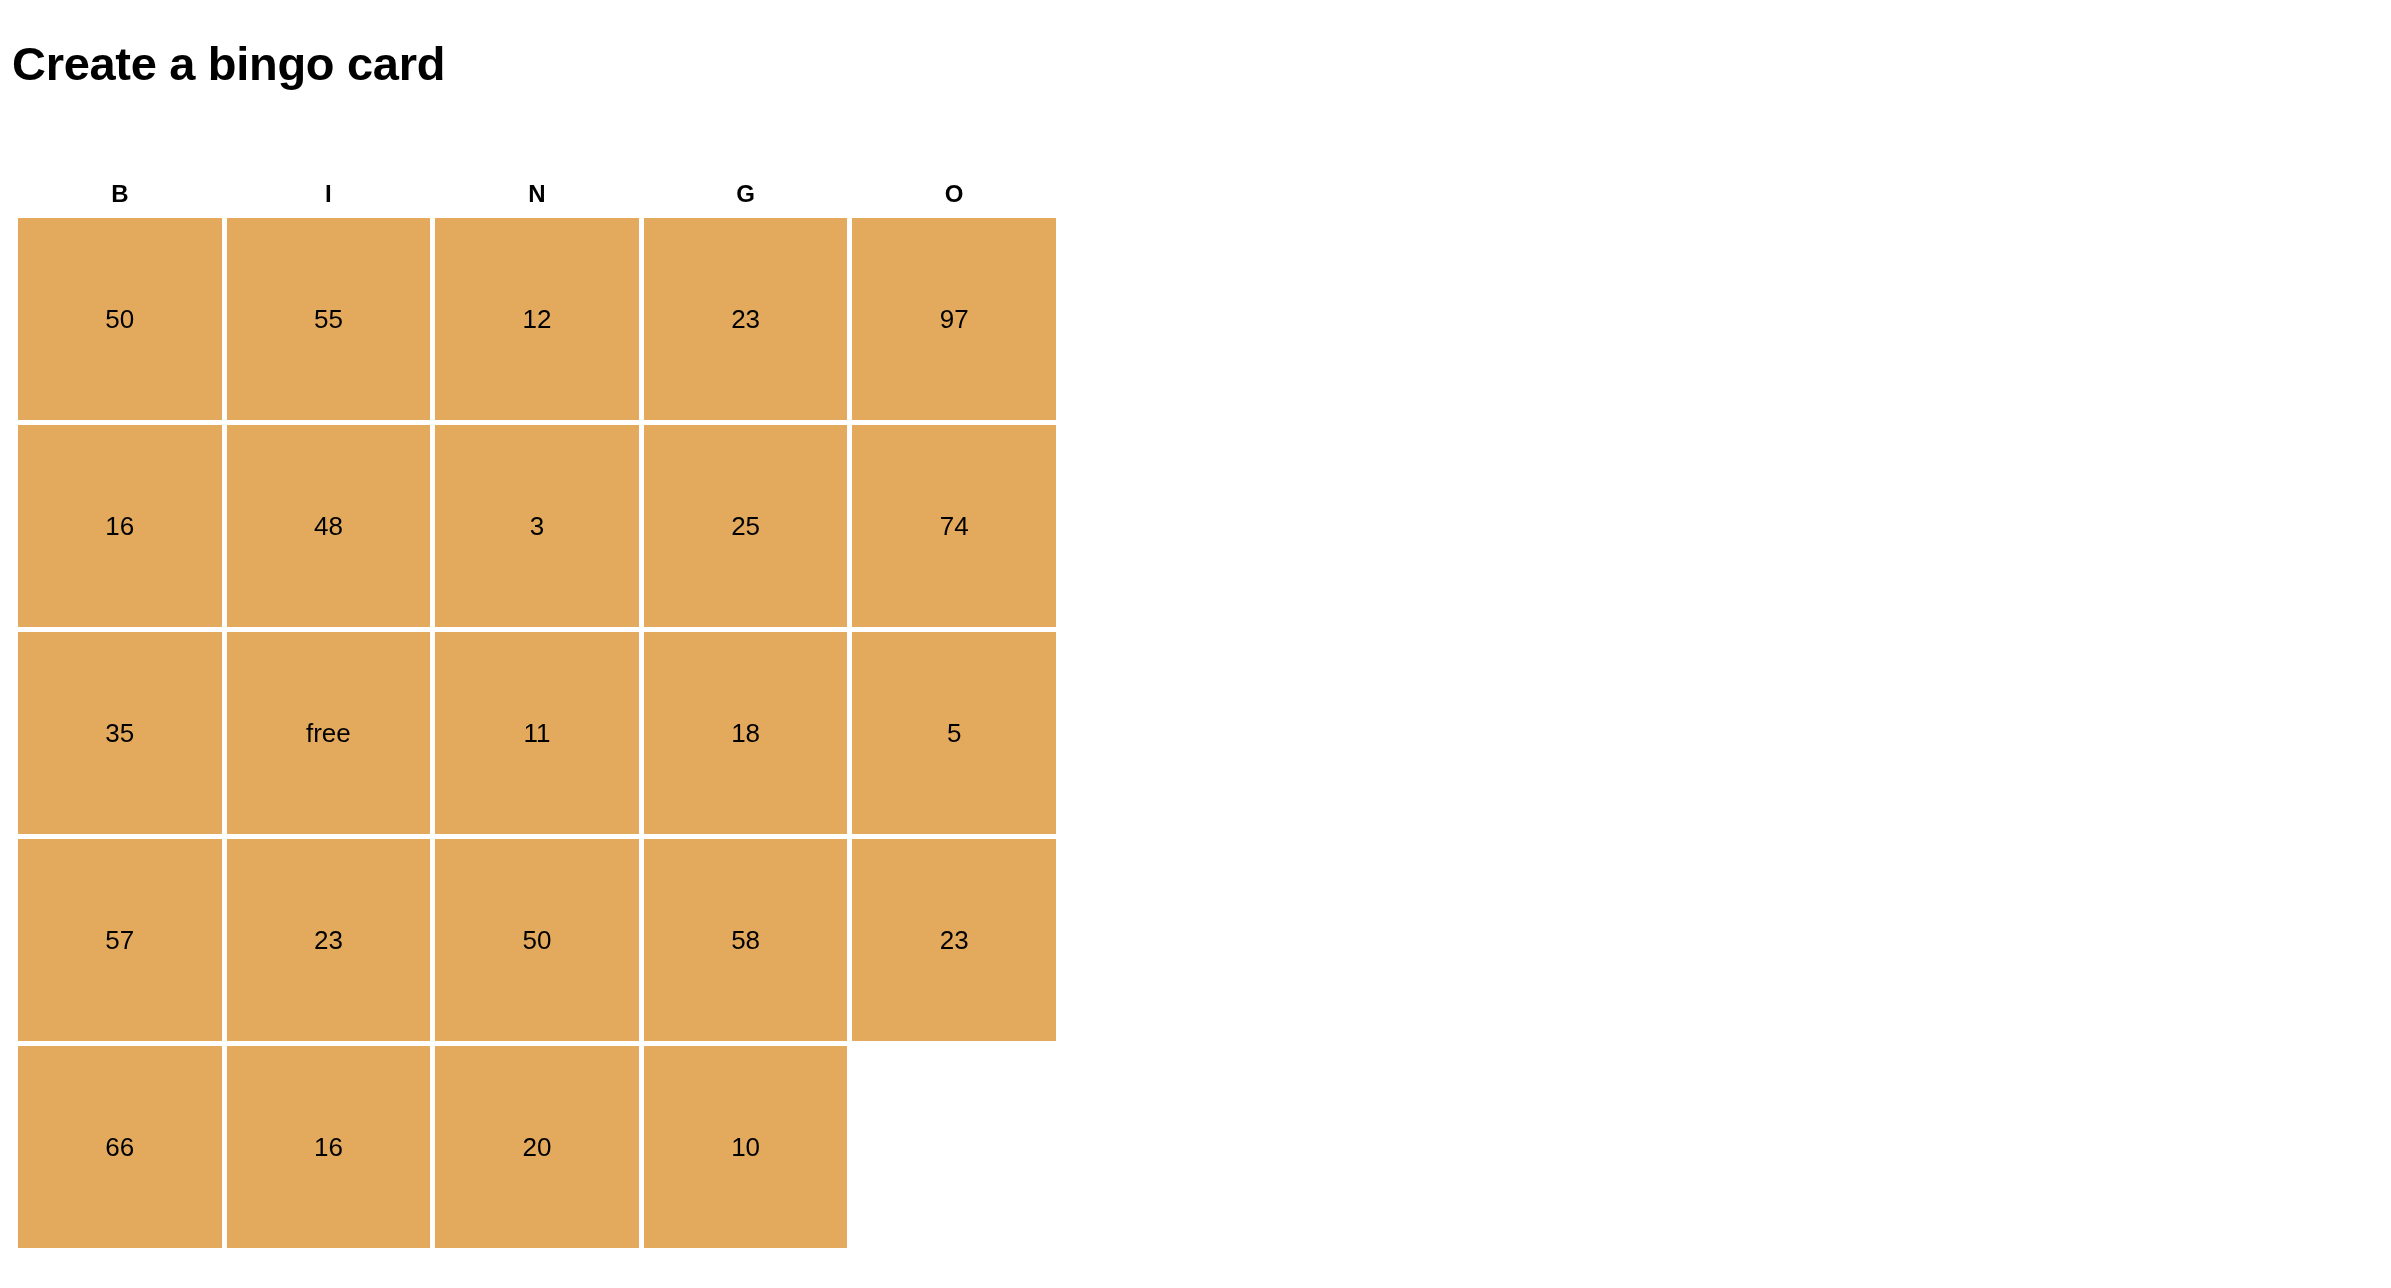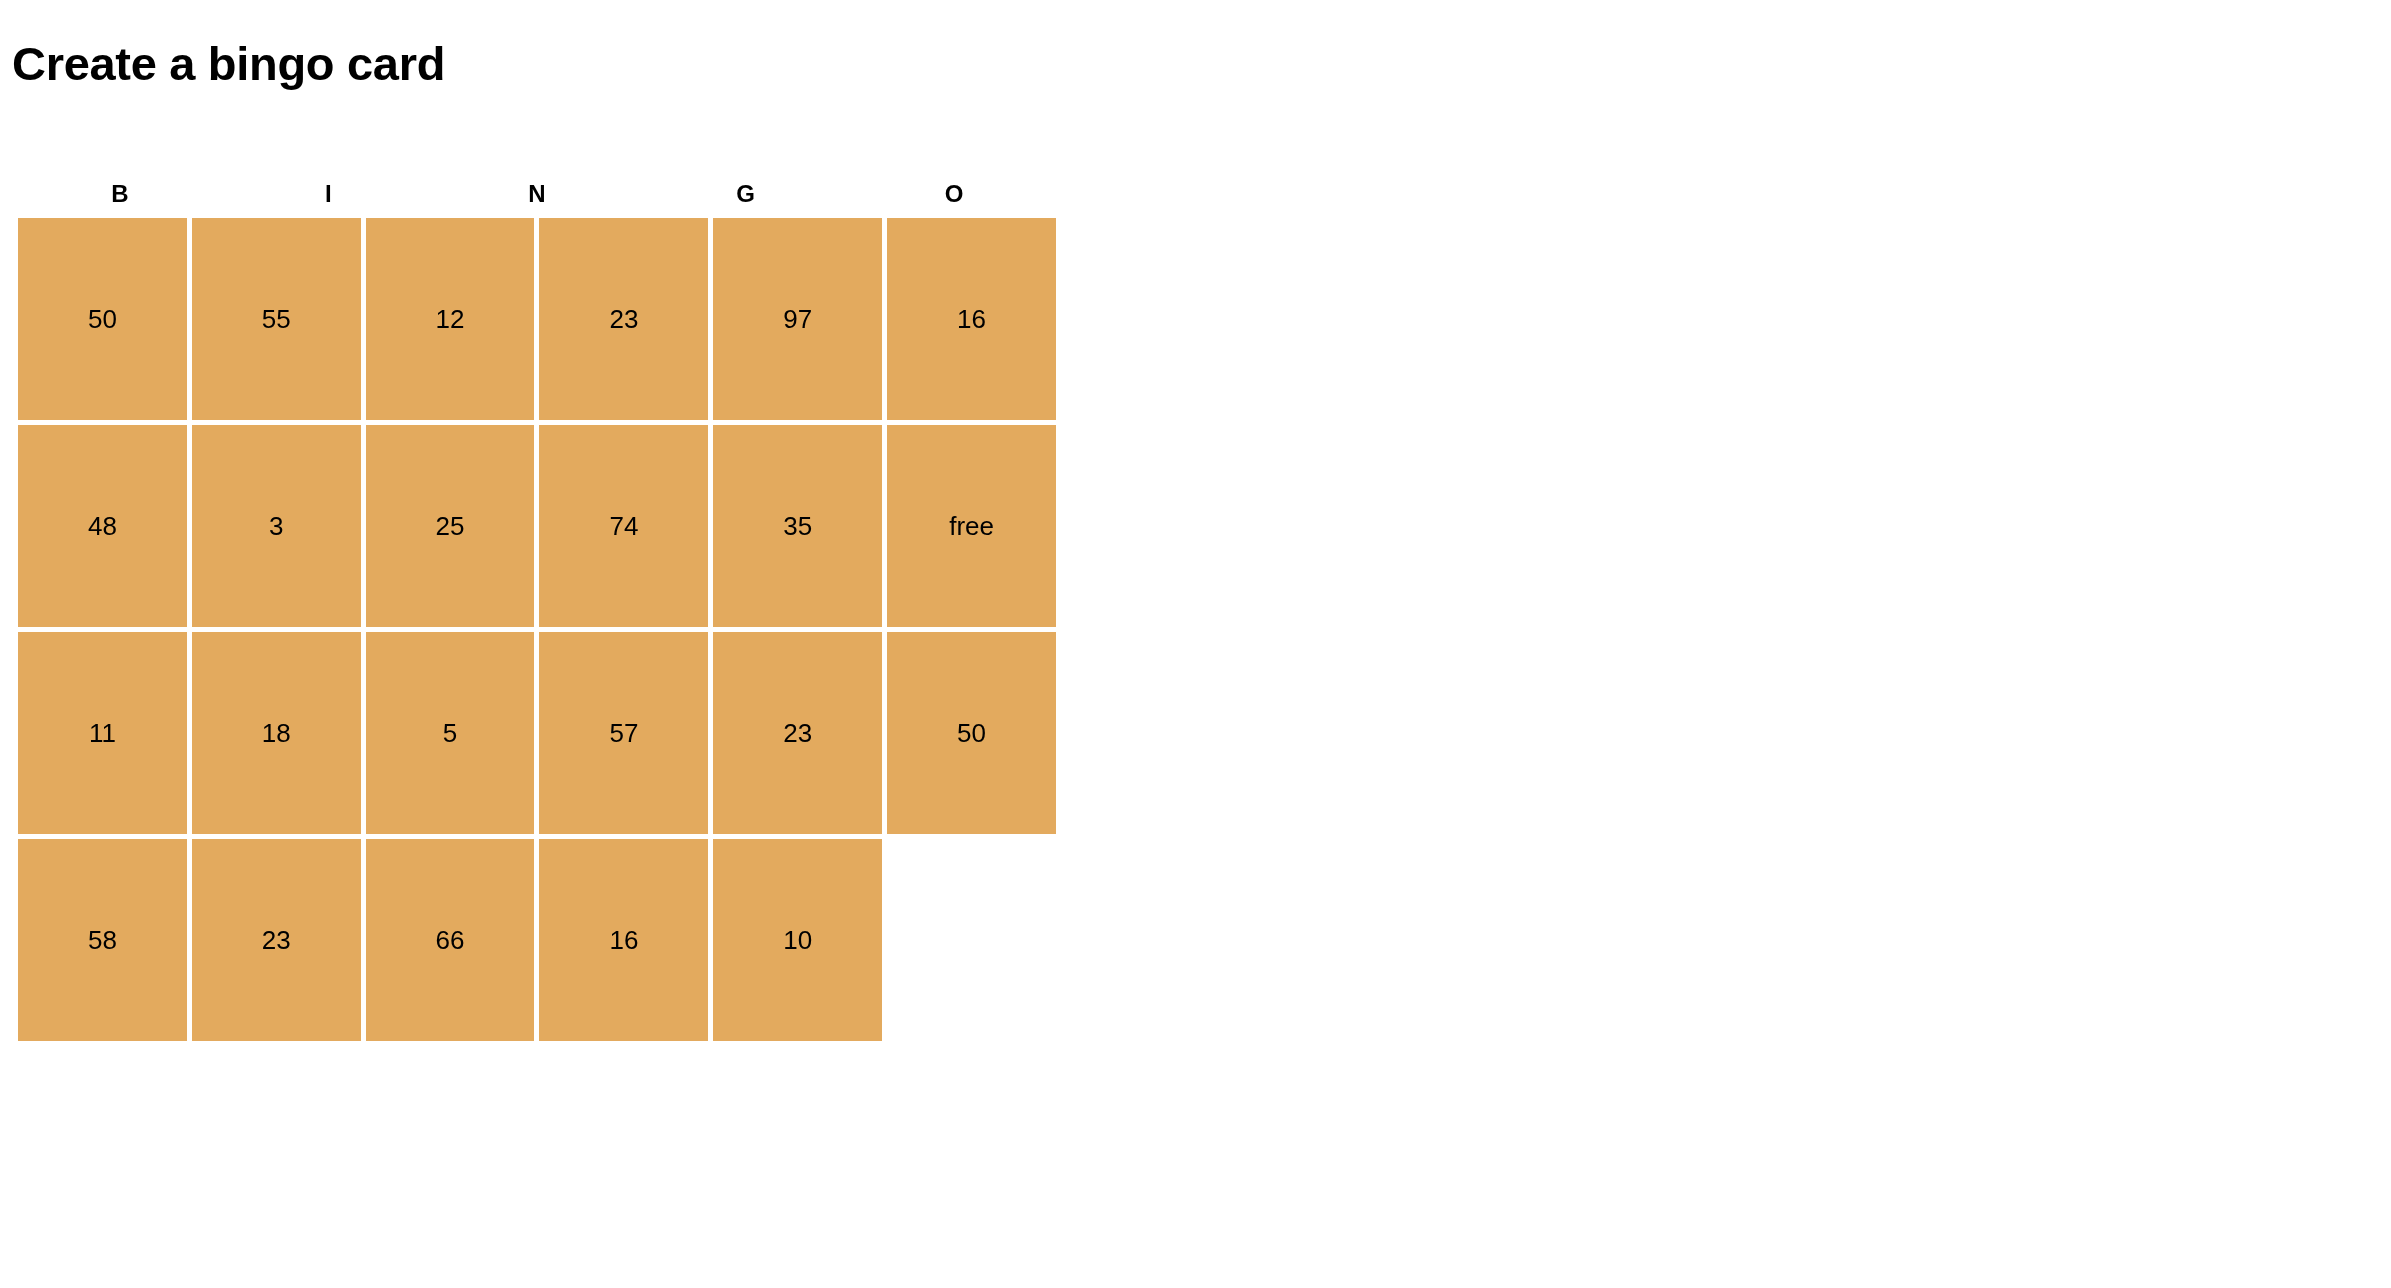--- a/index.html
+++ b/index.html
@@ -63,21 +63,21 @@
     font-size: 24px;
     font-weight: 700;
     color: #000000;
     line-height: 1;
     user-select: none;
   }
 
   
   #bingo-grid {
     display: grid;
-    grid-template-columns: repeat(6, 1fr);
+    grid-template-columns: repeat(5, 1fr);
     grid-template-rows: repeat(5, 202px);
     column-gap: 5px;
     row-gap: 5px;
     width: 1038px;
   }
   .bingo-cell {
     background: #e3aa5e;
     display: flex;
     align-items: center;
     justify-content: center;
@@ -131,17 +131,18 @@
 
       <div class="bingo-cell">5</div>
       <div class="bingo-cell">57</div>
       <div class="bingo-cell">23</div>
       <div class="bingo-cell">50</div>
       <div class="bingo-cell">58</div>
 
       <div class="bingo-cell">23</div>
       <div class="bingo-cell">66</div>
       <div class="bingo-cell">16</div>
+      <div class="bingo-cell">20</div>
       <div class="bingo-cell">10</div>
     </div>
 
   </div>
 </div>
 
 </body></html>

